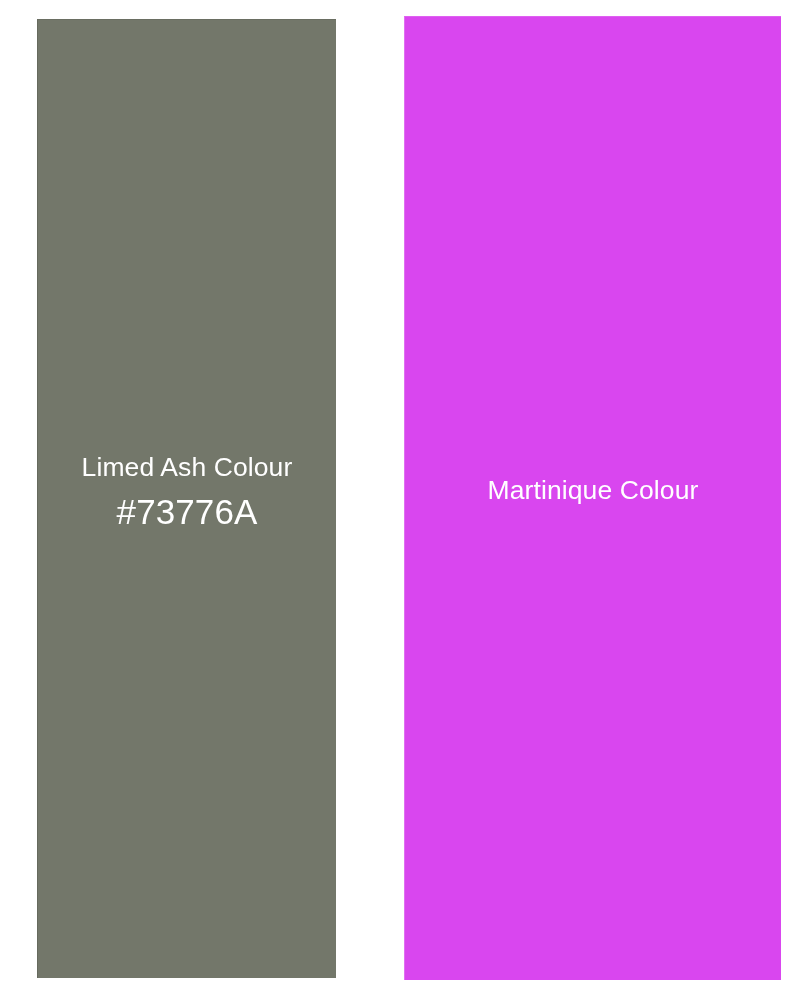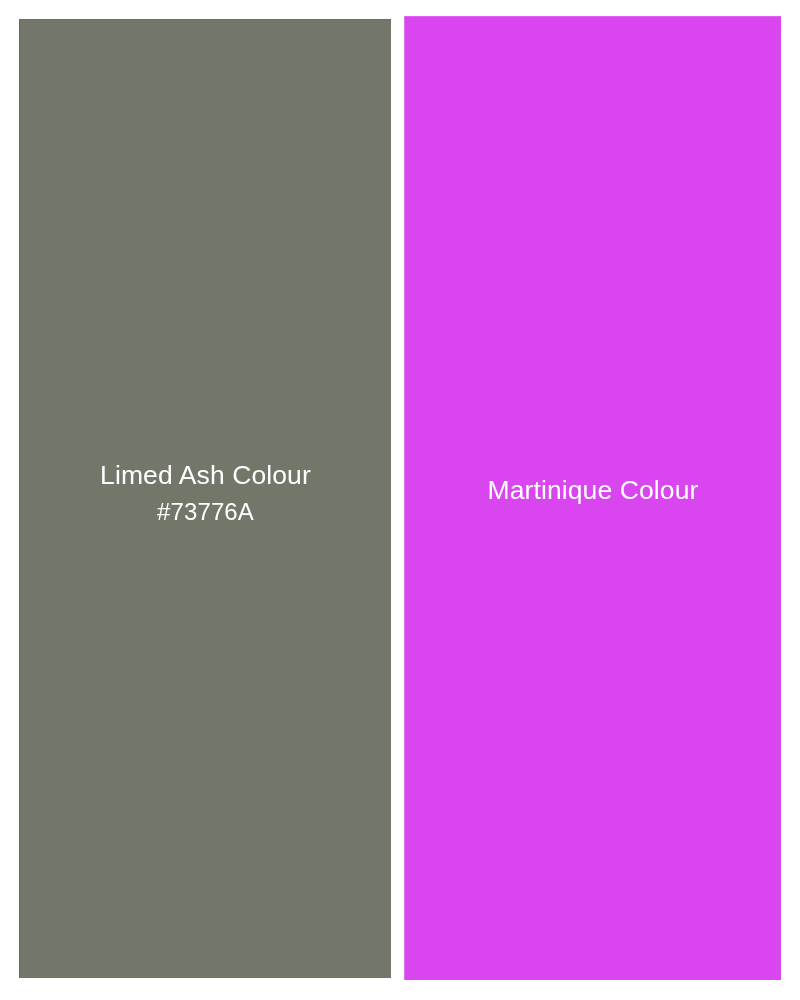--- a/index.html
+++ b/index.html
@@ -26,23 +26,23 @@
     position: absolute;
     box-sizing: border-box;
     display: flex;
     flex-direction: column;
     align-items: center;
     justify-content: center;
   }
 
   
   .swatch-panel.left {
-    left: 19px;
+    left: 37px;
     top: 19px;
-    width: 372px;
+    width: 299px;
     height: 959px;
     border-left: 1px solid rgba(0, 0, 0, 0.10);
     border-top: 1px solid rgba(0, 0, 0, 0.07);
   }
 
   
   .swatch-panel.right {
     left: 404px;
     top: 16px;
     width: 377px;
@@ -71,21 +71,21 @@
 
   .swatch-name {
     display: block;
     font-size: 26.5px;
     font-weight: 400;
     white-space: nowrap;
   }
 
   .swatch-hex {
     display: block;
-    font-size: 24px;
+    font-size: 35px;
     font-weight: 400;
     white-space: nowrap;
   }
 </style>
 </head>
 <body>
 
 <div class="swatch-board" style="background-color: rgb(255, 255, 255);">
 
   <div class="swatch-panel left" style="background-color: rgb(115, 119, 106);">

